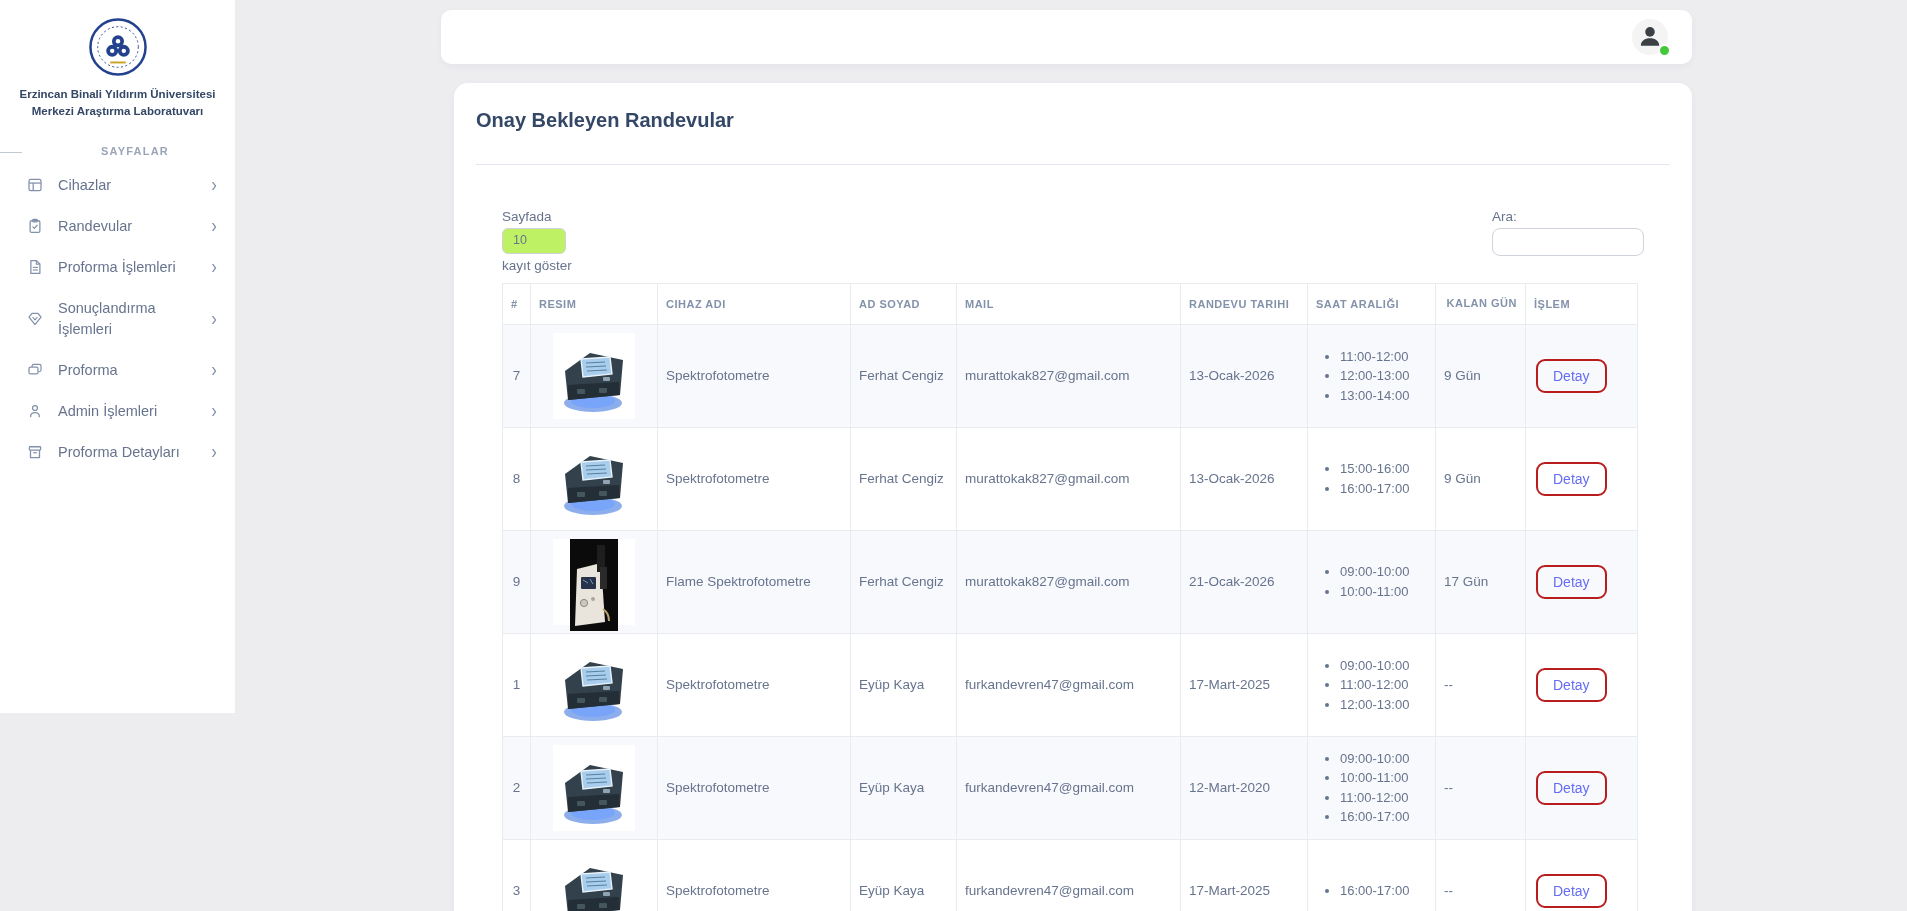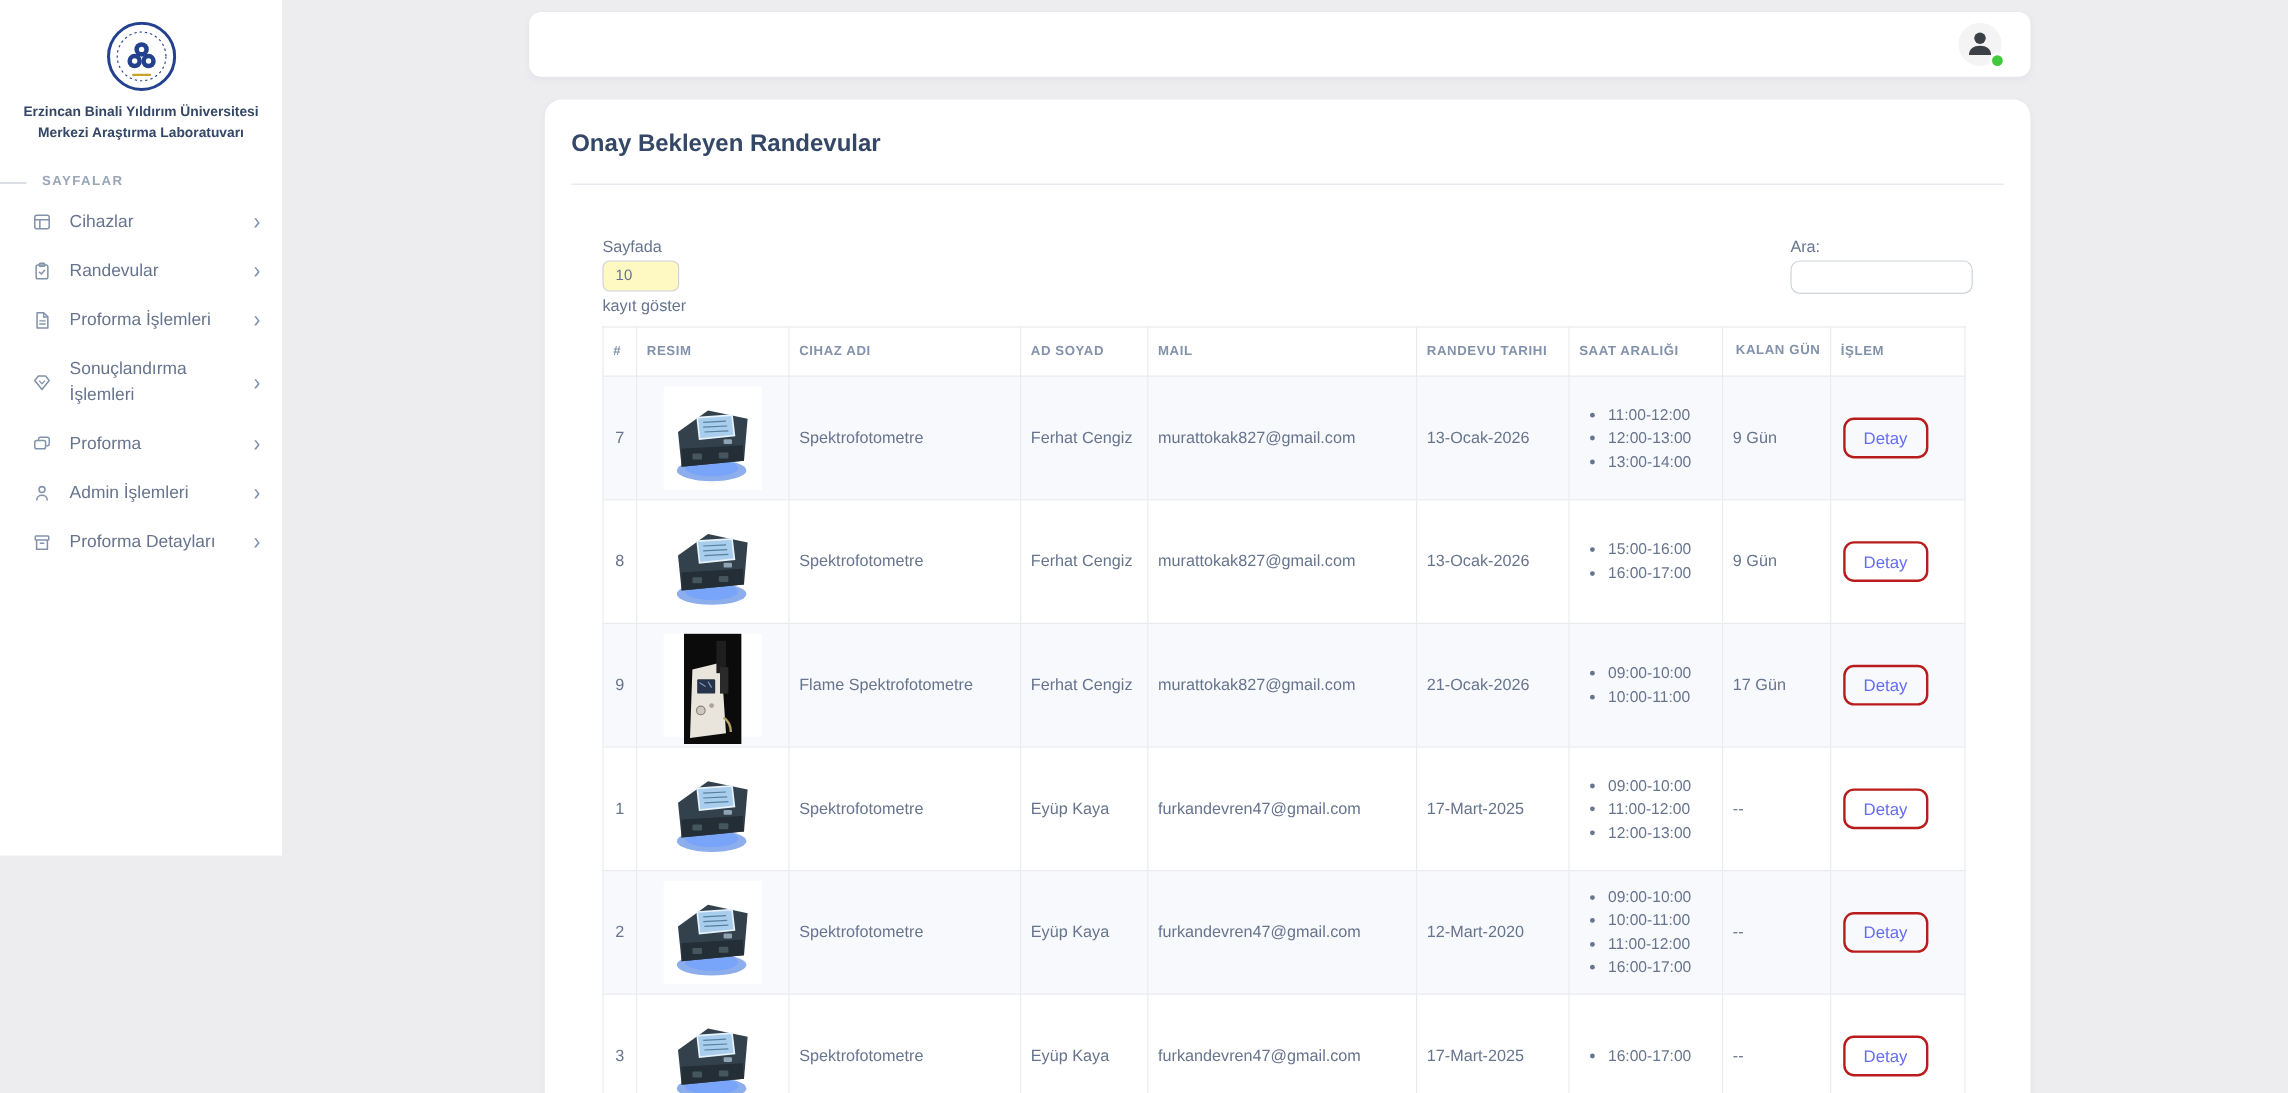--- a/index.html
+++ b/index.html
@@ -28,21 +28,21 @@
     font-size:14.5px; color:#67748e; line-height:21px;
   }
   .nav-ic { width:18px; height:18px; flex:0 0 18px; color:#8392ab; }
   .nav-label { flex:1; }
   .chevron {
     color:#8392ab; font-size:17px; line-height:14px; font-weight:400;
     transform:scaleY(1.15);
   }
   .section-head {
     position:relative; margin:22px 0 8px; padding-left:35px;
-    font-size:11px; font-weight:bold; letter-spacing:1.2px; color:#9aa5b8;
+    font-size:11px; font-weight:bold; letter-spacing:1.2px; color:#9aa5b8;text-align:center;
   }
   .section-head::before {
     content:""; position:absolute; left:0; top:7px; width:22px; height:1px; background:#c3c9d4;
   }
 
   
   .topbar {
     position:absolute; left:441px; top:10px; width:1251px; height:54px;
     background:#ffffff; border-radius:10px;
     box-shadow:0 2px 6px rgba(60,70,90,.05);
@@ -57,31 +57,31 @@
     border-radius:50%; border:2px solid #ffffff;
   }
 
   
   .card {
     position:absolute; left:454px; top:83px; width:1238px; height:980px;
     background:#ffffff; border-radius:14px;
     box-shadow:0 2px 6px rgba(60,70,90,.05);
   }
   .card-title {
-    margin:0 22px; padding:26px 0 21px;
+    margin:0 22px; padding:26px 0 32px;
     font-size:20px; font-weight:600; color:#344767;
     border-bottom:1px solid #e3e6ec;
   }
   .controls {
     margin:44px 48px 10px; display:flex; justify-content:space-between; align-items:flex-start;
   }
   .ctl-label { font-size:13.5px; color:#67748e; }
   .len-box {
     width:64px; height:26px; margin:4px 0; padding:4px 10px;
-    border:1px solid #ced4da; border-radius:6px; background:#fef9c3;
+    border:1px solid #ced4da; border-radius:6px; background:#bef264;
     font-size:12.5px; color:#67748e; cursor:pointer;
   }
   .search-wrap { text-align:left; }
   .search-input {
     display:block; width:152px; height:28px; margin-top:4px; padding:4px 10px;
     border:1px solid #ced4da; border-radius:8px; background:#fff;
     font-size:13px; color:#344767; outline:none;
   }
 
   

